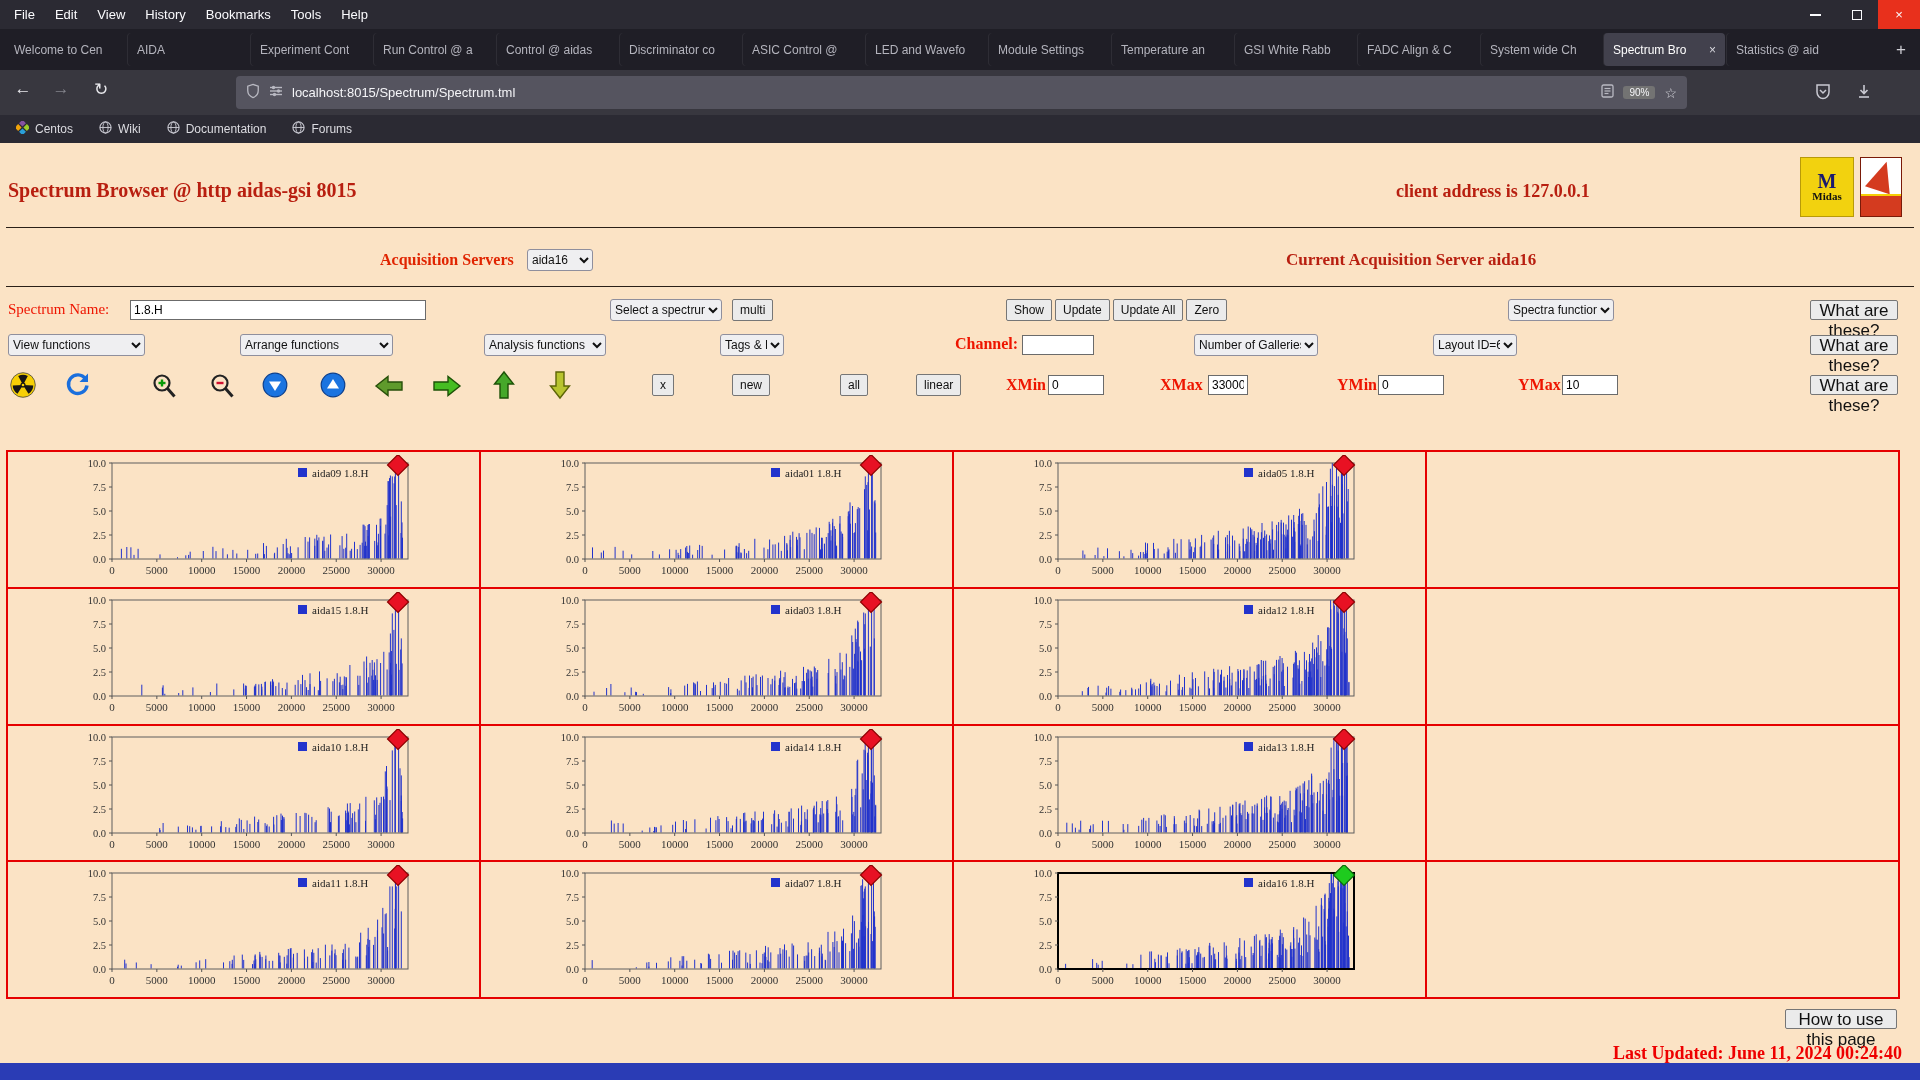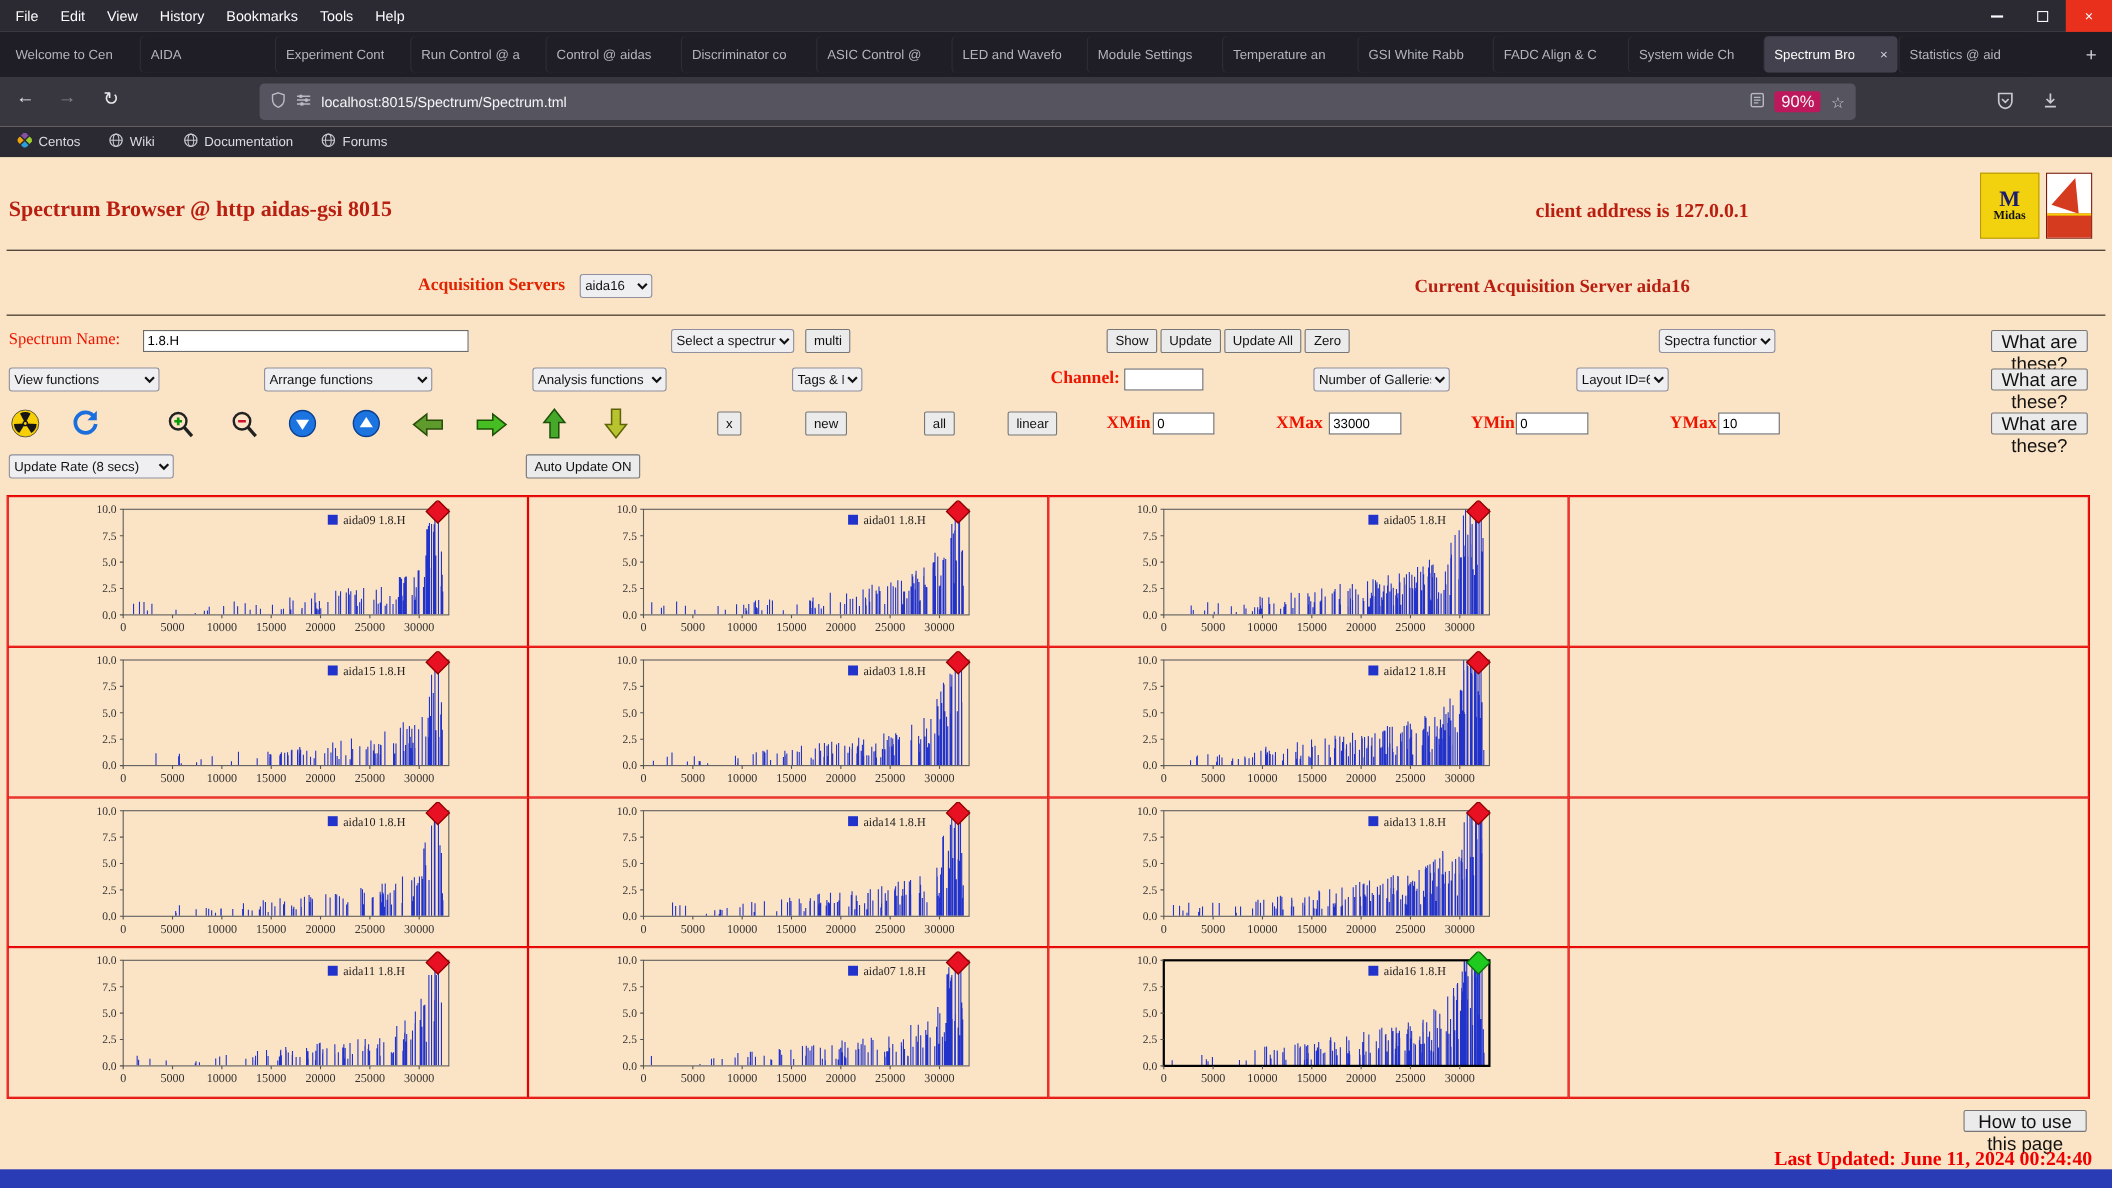--- a/index.html
+++ b/index.html
@@ -22,21 +22,21 @@
   .tab.active{background:#42414d;color:#ffffff}
   .tab .tab-label{overflow:hidden;white-space:nowrap}
   .tab .close-x{margin-left:auto;padding-left:7px;color:#d8d8de}
   .newtab{width:30px;text-align:center;color:#d0d0d6;font-size:17px;flex:0 0 30px}
 
   .navbar{height:45px;background:#38373f;position:relative}
   .nav-glyph{position:absolute;top:9px;width:30px;text-align:center;color:#e8e8ec;font-size:17px}
   .nav-glyph.dim{color:#84848c}
   .urlbar{position:absolute;left:236px;top:6px;width:1451px;height:33px;background:#55545f;border-radius:4px;display:flex;align-items:center;padding:0 10px;gap:9px;color:#f5f5f8;font-size:13px}
   .urlbar .url-text{flex:1}
-  .zoom-pill{background:#be185d;border-radius:3px;padding:1px 6px;font-size:15px}
+  .zoom-pill{background:#737373;border-radius:3px;padding:1px 6px;font-size:10px}
   .star{font-size:14px;color:#d6d6dd}
   .nav-right-icon{position:absolute;top:13px}
 
   .bookmarksbar{height:28px;background:#2b2a33;display:flex;gap:26px;padding:0 16px;color:#dcdce1;font-size:12px}
   .bm{display:flex;align-items:center;gap:6px}
 
   
   .page{position:absolute;top:143px;left:0;width:1920px;height:937px;background:#fbe3c5;font-family:"Liberation Serif",serif}
   .hr{position:absolute;left:6px;right:6px;border-top:1.6px solid #2a2018}
   .page-title{position:absolute;left:8px;top:36px;font-size:20px;font-weight:bold;color:#b81f10}
@@ -354,32 +354,28 @@
           <path d="M8 2 V16 H2.5 L12 28 L21.5 16 H16 V2 Z" fill="#b8c42f" stroke="#5c6407" stroke-width="1.4"></path>
         </svg>
     </span>
     <button class="pb" style="left:652px;top:6px;width:22px;padding:0">x</button>
     <button class="pb" style="left:732px;top:6px">new</button>
     <button class="pb" style="left:840px;top:6px">all</button>
     <button class="pb" style="left:916px;top:6px">linear</button>
     <span class="rlabel b" style="left:1006px;top:8px">XMin</span>
     <input class="tin" style="left: 1048px; top: 7px; width: 56px;" value="0">
     <span class="rlabel b" style="left:1160px;top:8px">XMax</span>
-    <input class="tin" style="left: 1208px; top: 7px; width: 66px;" value="33000">
+    <input class="tin" style="left: 1208px; top: 7px; width: 40px;" value="33000">
     <span class="rlabel b" style="left:1337px;top:8px">YMin</span>
     <input class="tin" style="left: 1378px; top: 7px; width: 66px;" value="0">
     <span class="rlabel b" style="left:1518px;top:8px">YMax</span>
     <input class="tin" style="left: 1562px; top: 7px; width: 56px;" value="10">
     <button class="pb small" style="left:1810px;top:7px;width:88px">What are these?</button>
   </div>
 
-  <div class="crow" style="top:270px;height:26px">
-    <select class="sel" style="left:8px;top:0;width:150px"><option>Update Rate (8 secs)</option></select>
-    <button class="pb" style="left:478px;top:0">Auto Update ON</button>
-  </div>
 
   <div class="gallery" id="gallery">
       <div class="cell">
         <svg width="442" height="128">
           <path d="M380.3 103.5V21.4 M383.4 103.5V8.0 M386.6 103.5V15.7 M389.3 103.5V46.4 M224.8 103.5V98.5 M355.1 103.5V75.0 M276.0 103.5V98.2 M334.7 103.5V78.7 M315.0 103.5V92.6 M178.2 103.5V96.7 M126.1 103.5V93.8 M353.0 103.5V71.2 M296.0 103.5V86.6 M262.4 103.5V99.1 M173.8 103.5V100.3 M243.7 103.5V98.8 M302.8 103.5V90.8 M351.1 103.5V69.6 M376.6 103.5V80.4 M356.0 103.5V70.0 M109.4 103.5V93.8 M254.4 103.5V90.9 M204.0 103.5V96.1 M251.6 103.5V95.6 M352.0 103.5V69.8 M375.2 103.5V50.1 M114.8 103.5V92.0 M215.4 103.5V99.3 M364.5 103.5V69.8 M368.1 103.5V63.7 M277.2 103.5V99.2 M210.9 103.5V93.3 M310.7 103.5V86.2 M376.7 103.5V26.2 M366.4 103.5V78.8 M306.9 103.5V82.4 M366.1 103.5V87.4 M235.7 103.5V94.8 M330.1 103.5V81.1 M365.3 103.5V90.3 M220.9 103.5V94.9 M348.1 103.5V89.9 M342.5 103.5V86.8 M312.8 103.5V95.8 M390.0 103.5V67.4 M262.6 103.5V97.8 M297.6 103.5V82.4 M362.7 103.5V85.9 M251.5 103.5V88.1 M279.6 103.5V98.0 M352.6 103.5V90.9 M356.7 103.5V69.3 M200.9 103.5V91.8 M165.5 103.5V102.2 M312.0 103.5V81.7 M357.4 103.5V69.0 M118.9 103.5V92.3 M176.6 103.5V99.9 M318.6 103.5V79.5 M331.8 103.5V93.8 M274.3 103.5V83.8 M373.0 103.5V78.6 M356.2 103.5V81.0 M333.7 103.5V92.7 M278.4 103.5V91.3 M245.7 103.5V98.5 M286.1 103.5V92.3 M339.6 103.5V93.8 M252.4 103.5V99.1 M148.0 103.5V99.4 M350.2 103.5V87.7 M293.2 103.5V82.0 M353.5 103.5V86.6 M275.1 103.5V92.8 M377.5 103.5V23.1 M384.2 103.5V50.1 M345.3 103.5V94.1 M382.1 103.5V28.3 M376.0 103.5V26.1 M389.0 103.5V78.0 M271.2 103.5V89.0 M327.9 103.5V90.3 M368.5 103.5V70.8 M373.9 103.5V69.6 M122.0 103.5V99.9 M305.5 103.5V85.4 M390.5 103.5V82.7 M265.3 103.5V92.4 M310.8 103.5V85.7 M378.4 103.5V20.5 M378.6 103.5V61.6 M316.6 103.5V89.4 M382.7 103.5V21.5 M302.8 103.5V83.6 M304.8 103.5V79.8 M368.9 103.5V63.5 M338.2 103.5V95.7 M354.7 103.5V90.8 M191.3 103.5V96.0 " stroke="#2233cc" stroke-width="1" fill="none"></path>
           <rect x="100" y="8" width="296" height="96" fill="none" stroke="#5e5e5e" stroke-width="1"></rect>
           <line x1="97" y1="104" x2="100" y2="104" stroke="#555" stroke-width="1"></line>
           <text x="94" y="107.5" text-anchor="end" font-size="10.5" fill="#333" font-family="Liberation Serif, serif">0.0</text>
           <line x1="97" y1="80" x2="100" y2="80" stroke="#555" stroke-width="1"></line>
           <text x="94" y="83.5" text-anchor="end" font-size="10.5" fill="#333" font-family="Liberation Serif, serif">2.5</text>

